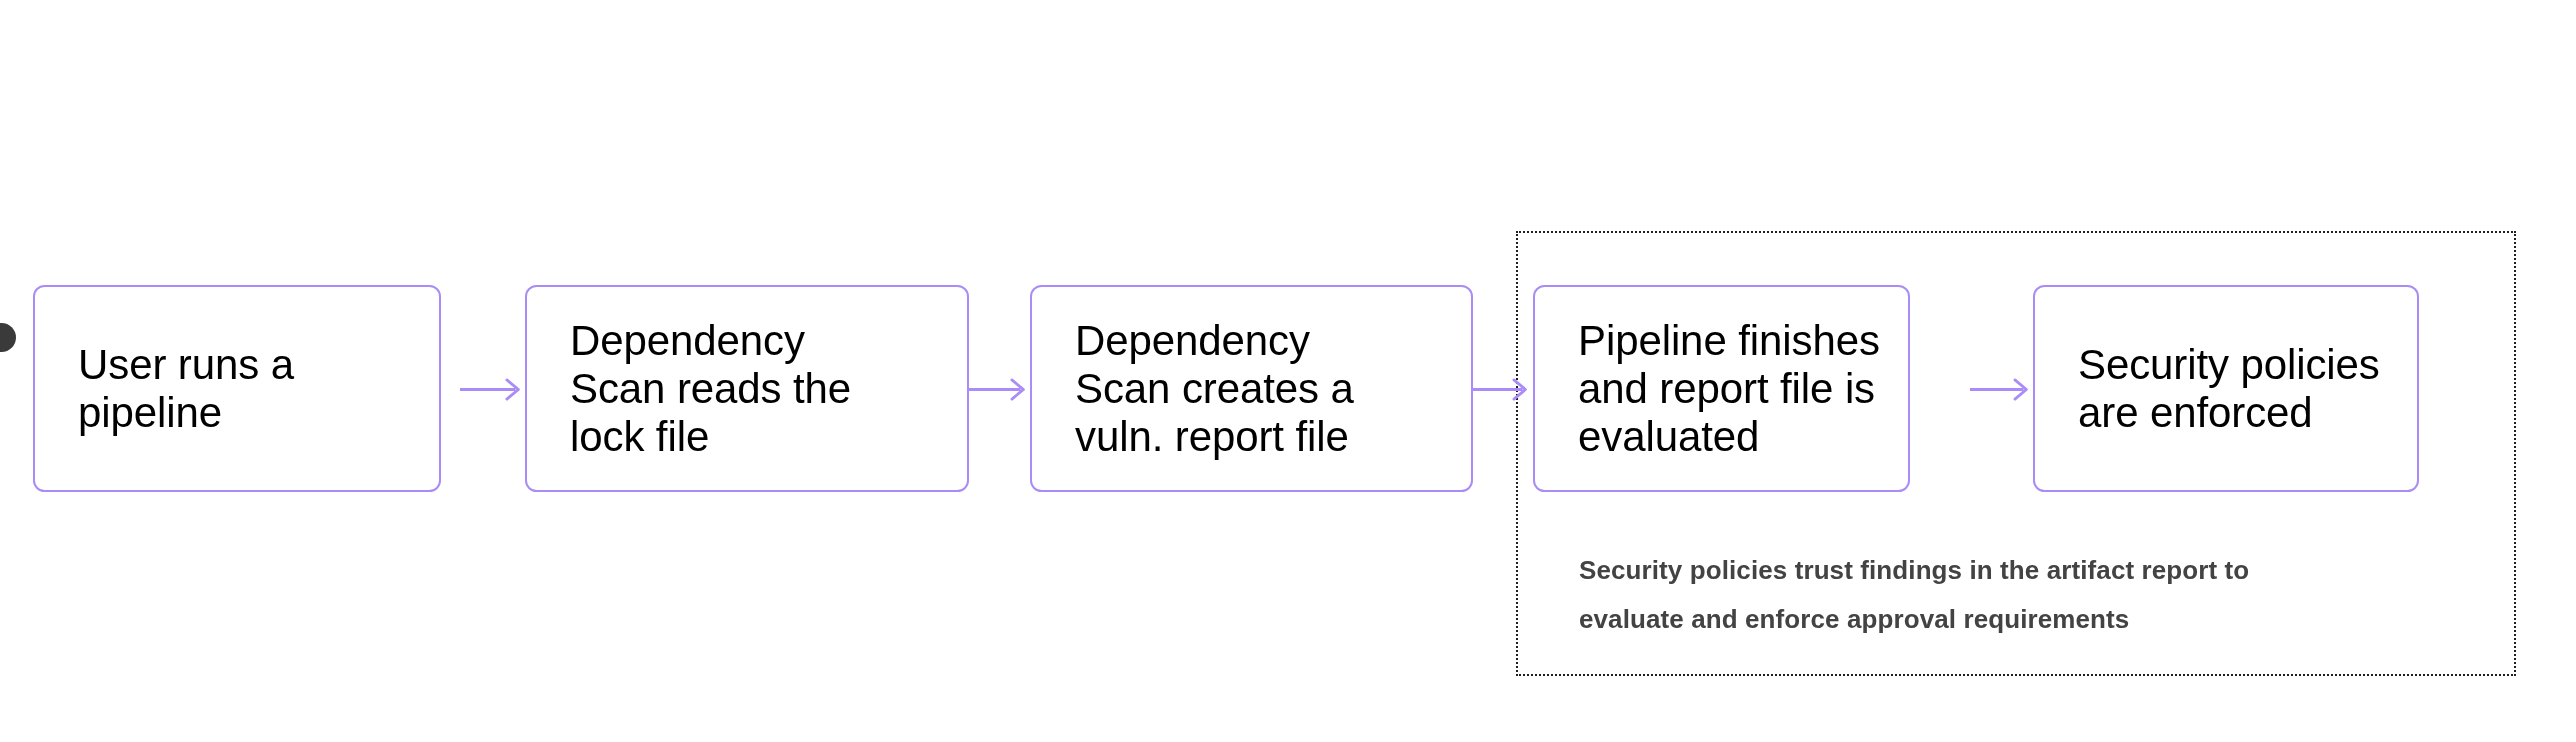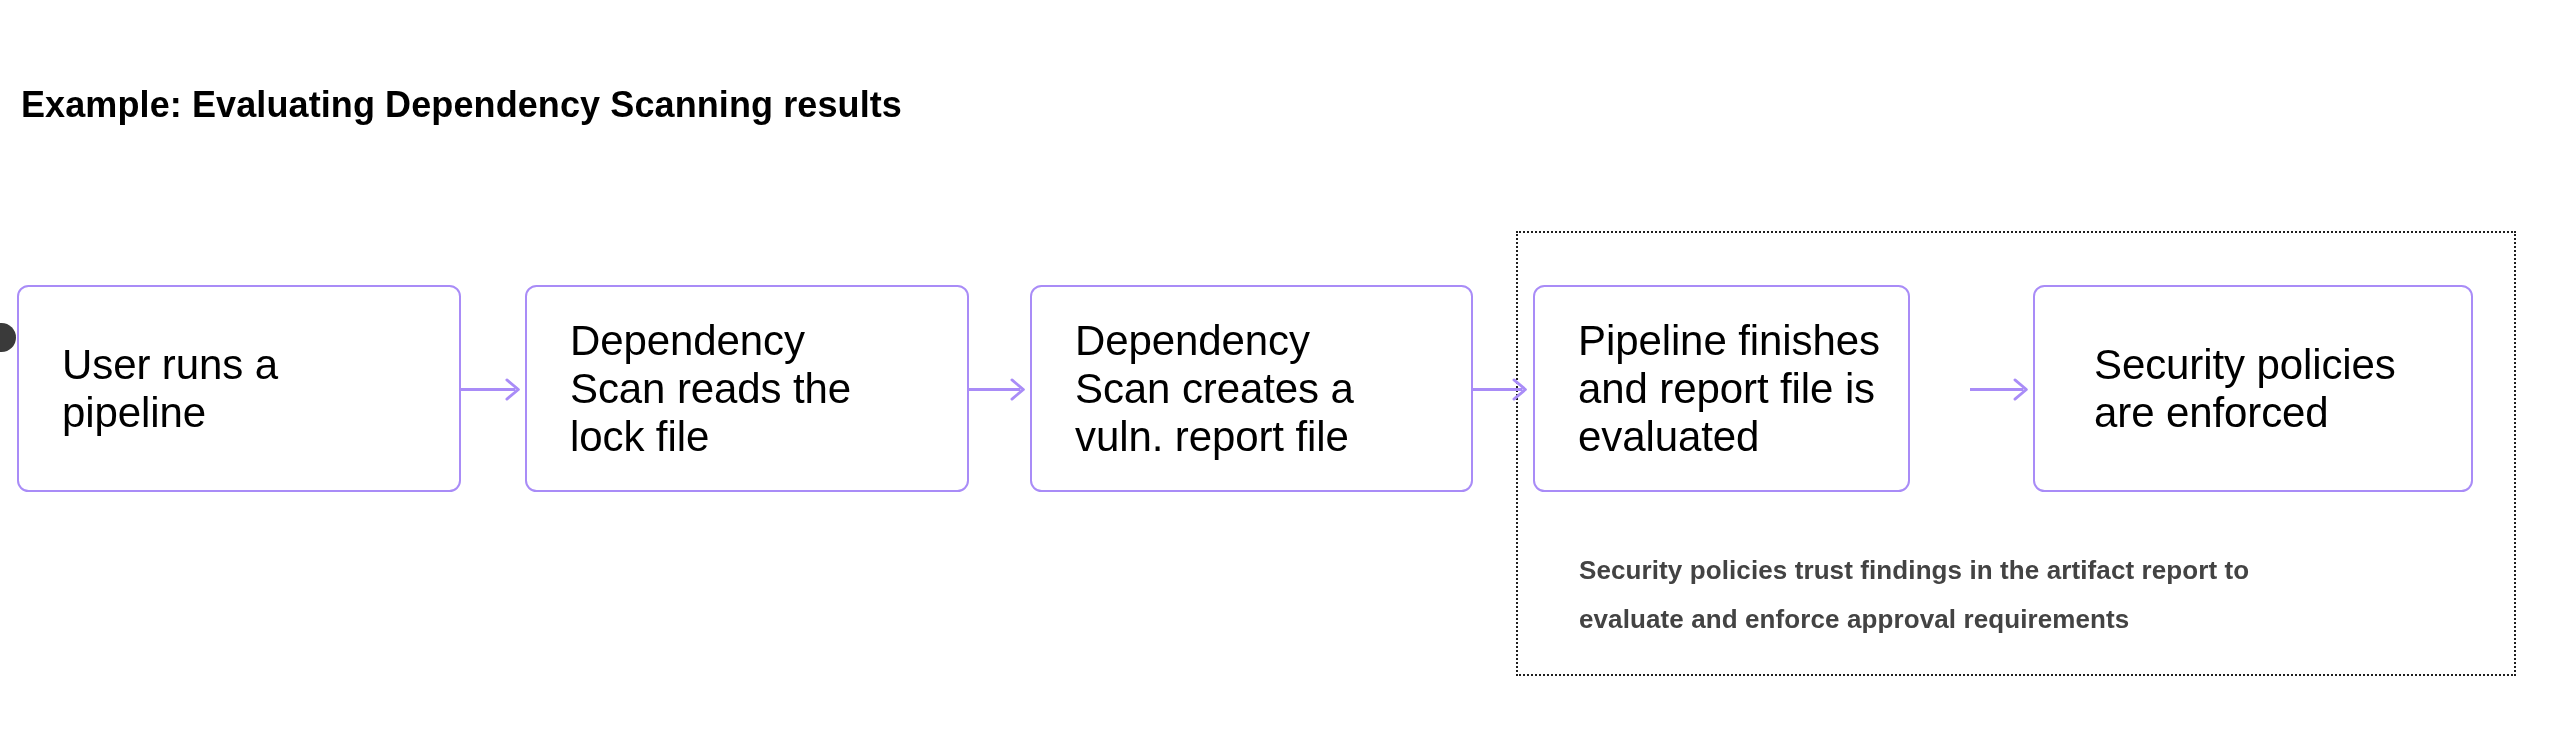--- a/index.html
+++ b/index.html
@@ -58,25 +58,25 @@
   .flow-box .box-label {
     font-size: 42px;
     line-height: 48px;
     color: #000000;
     font-weight: normal;
     padding: 0 17px 0 43px;
     white-space: pre-line;
     letter-spacing: -0.1px;
   }
 
-  #box-1 { left: 17px;   top: 285px; width: 444px; height: 207px; }
+  #box-1 { left: 33px;   top: 285px; width: 408px; height: 207px; }
   #box-2 { left: 525px;  top: 285px; width: 444px; height: 207px; }
   #box-3 { left: 1030px; top: 285px; width: 443px; height: 207px; }
   #box-4 { left: 1533px; top: 285px; width: 377px; height: 207px; }
-  #box-5 { left: 2033px; top: 285px; width: 440px; height: 207px; padding-left: 16px; }
+  #box-5 { left: 2033px; top: 285px; width: 386px; height: 207px; }
 
   
   .arrow {
     position: absolute;
     top: 374px;
     height: 31px;
   }
   .arrow svg { display: block; overflow: visible; }
 
   #arrow-1 { left: 460px;  width: 67px; }
@@ -107,21 +107,20 @@
     color: #434343;
     white-space: pre-line;
     letter-spacing: 0.1px;
   }
 </style>
 </head>
 <body>
 
 <div id="diagram-root">
 
-  <div class="diagram-title">Example: Evaluating Dependency Scanning results</div>
 
   <div class="start-node"></div>
 
   <div class="group-container"></div>
 
   <div class="flow-box" id="box-1">
     <div class="box-label">User runs a
 pipeline</div>
   </div>
 

